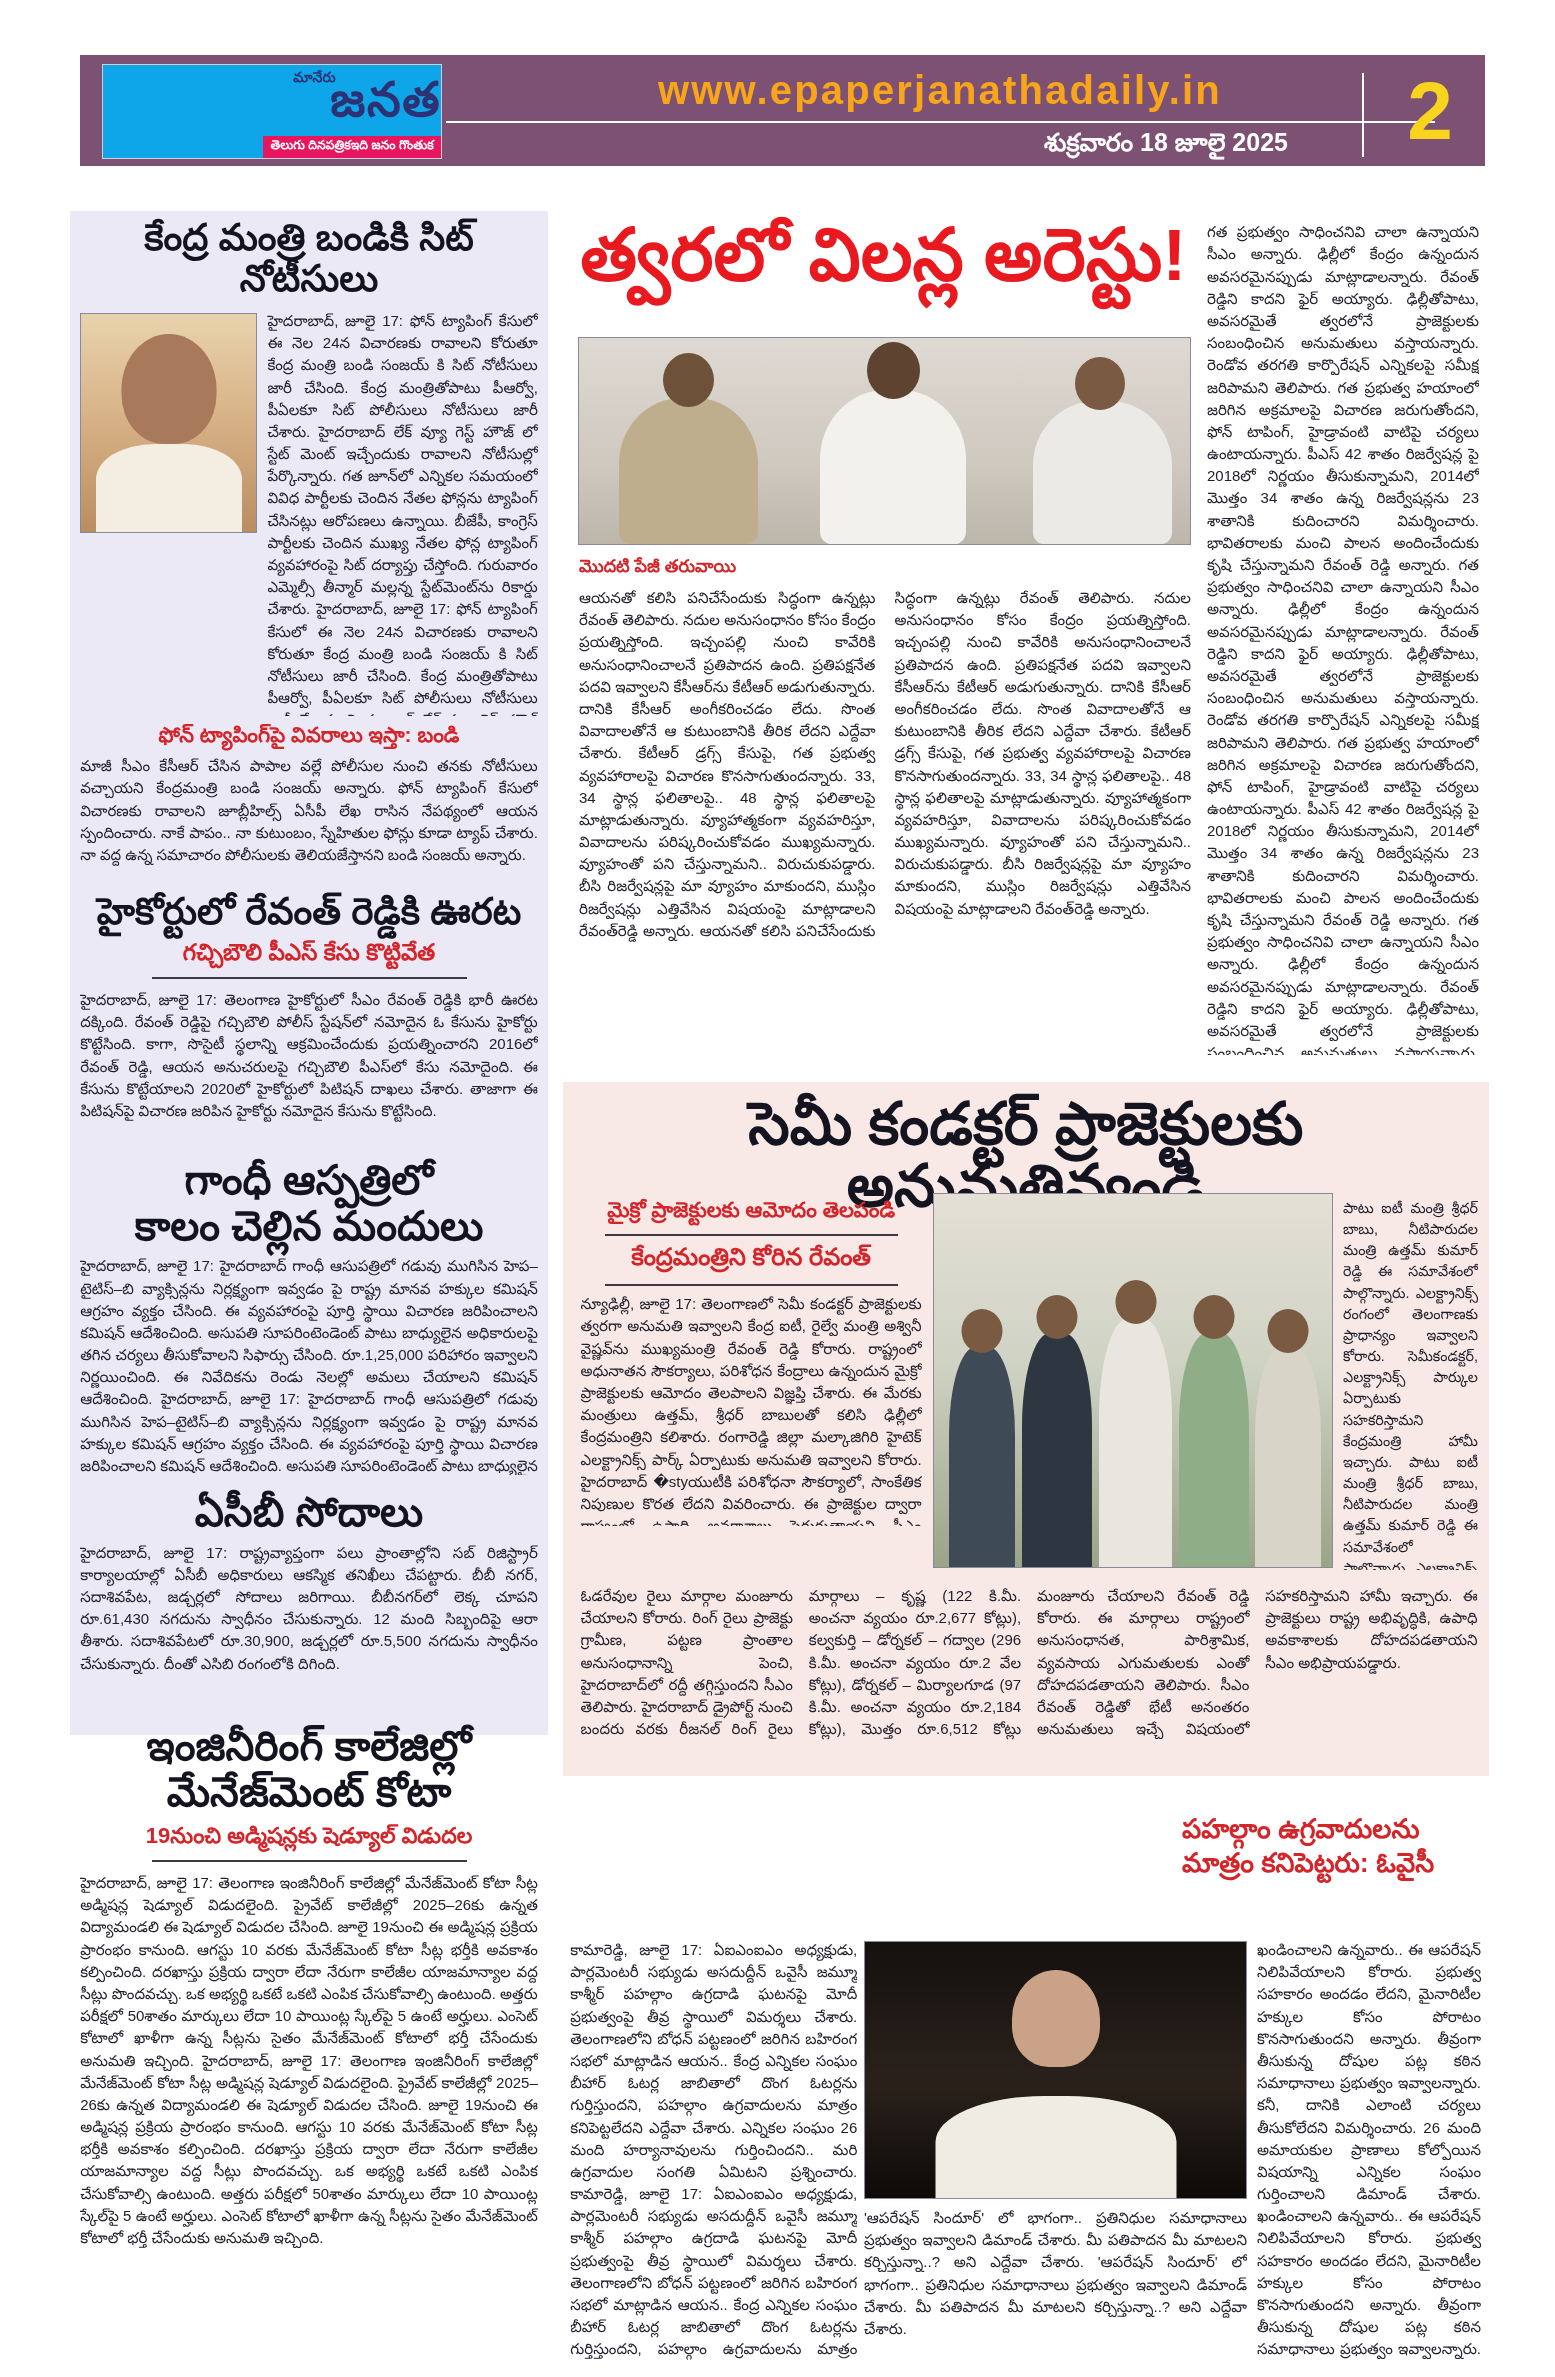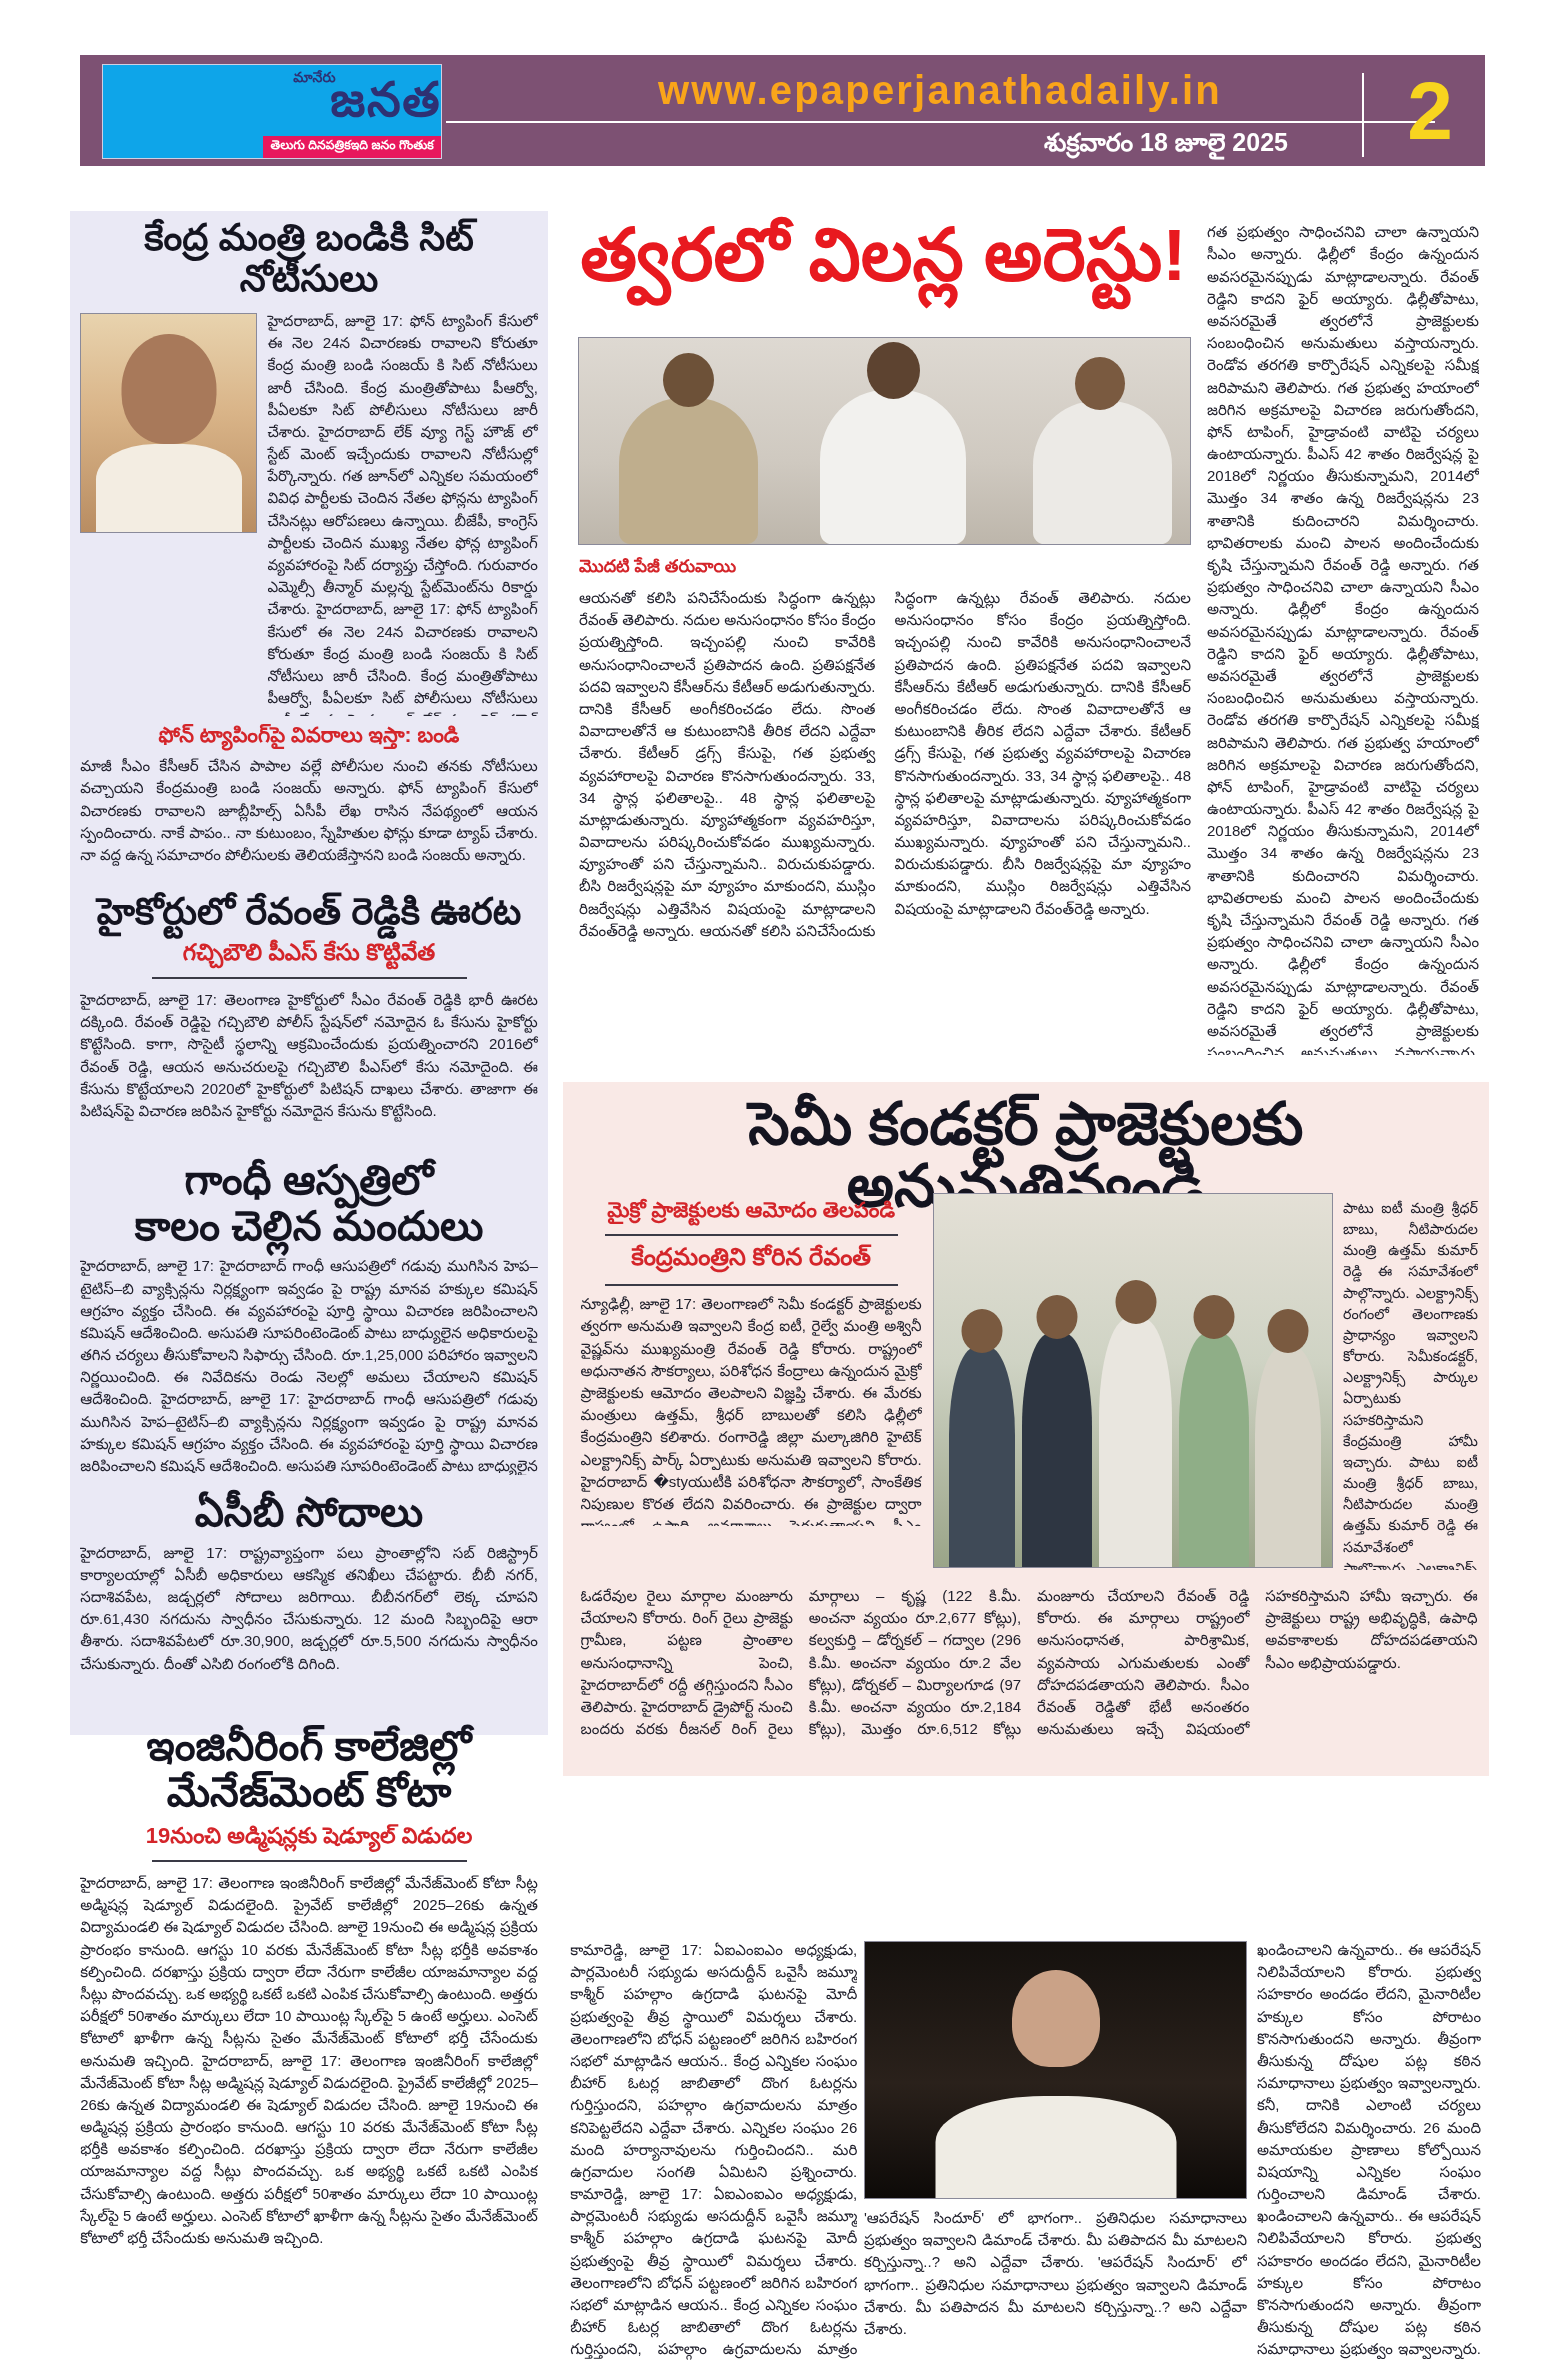--- a/index.html
+++ b/index.html
@@ -184,20 +184,21 @@
       <div class="fig f2"></div>
       <div class="fig f3"></div>
       <div class="fig f4"></div>
       <div class="fig f5"></div>
     </div>
     <div class="pk-right body-txt" style="font-size:14.3px;">పాటు ఐటీ మంత్రి శ్రీధర్ బాబు, నీటిపారుదల మంత్రి ఉత్తమ్ కుమార్ రెడ్డి ఈ సమావేశంలో పాల్గొన్నారు. ఎలక్ట్రానిక్స్ రంగంలో తెలంగాణకు ప్రాధాన్యం ఇవ్వాలని కోరారు. సెమీకండక్టర్, ఎలక్ట్రానిక్స్ పార్కుల ఏర్పాటుకు సహకరిస్తామని కేంద్రమంత్రి హామీ ఇచ్చారు. పాటు ఐటీ మంత్రి శ్రీధర్ బాబు, నీటిపారుదల మంత్రి ఉత్తమ్ కుమార్ రెడ్డి ఈ సమావేశంలో పాల్గొన్నారు. ఎలక్ట్రానిక్స్ రంగంలో తెలంగాణకు ప్రాధాన్యం ఇవ్వాలని కోరారు. సెమీకండక్టర్, ఎలక్ట్రానిక్స్ పార్కుల ఏర్పాటుకు సహకరిస్తామని కేంద్రమంత్రి హామీ ఇచ్చారు.</div>
     <div class="pk-bottom body-txt">ఓడరేవుల రైలు మార్గాల మంజూరు చేయాలని కోరారు. రింగ్ రైలు ప్రాజెక్టు గ్రామీణ, పట్టణ ప్రాంతాల అనుసంధానాన్ని పెంచి, హైదరాబాద్‌లో రద్దీ తగ్గిస్తుందని సీఎం తెలిపారు. హైదరాబాద్ డ్రైపోర్ట్ నుంచి బందరు వరకు రీజనల్ రింగ్ రైలు మార్గాలు – కృష్ణ (122 కి.మీ. అంచనా వ్యయం రూ.2,677 కోట్లు), కల్వకుర్తి – డోర్నకల్ – గద్వాల (296 కి.మీ. అంచనా వ్యయం రూ.2 వేల కోట్లు), డోర్నకల్ – మిర్యాలగూడ (97 కి.మీ. అంచనా వ్యయం రూ.2,184 కోట్లు), మొత్తం రూ.6,512 కోట్లు మంజూరు చేయాలని రేవంత్ రెడ్డి కోరారు. ఈ మార్గాలు రాష్ట్రంలో అనుసంధానత, పారిశ్రామిక, వ్యవసాయ ఎగుమతులకు ఎంతో దోహదపడతాయని తెలిపారు. సీఎం రేవంత్ రెడ్డితో భేటీ అనంతరం అనుమతులు ఇచ్చే విషయంలో సహకరిస్తామని హామీ ఇచ్చారు. ఈ ప్రాజెక్టులు రాష్ట్ర అభివృద్ధికి, ఉపాధి అవకాశాలకు దోహదపడతాయని సీఎం అభిప్రాయపడ్డారు.</div>
   </div>
 
   <div class="bot-art">
+    <div class="b-side">పహల్గాం ఉగ్రవాదులను మాత్రం కనిపెట్టరు: ఓవైసీ</div>
     <div class="b-left body-txt">కామారెడ్డి, జూలై 17: ఏఐఎంఐఎం అధ్యక్షుడు, పార్లమెంటరీ సభ్యుడు అసదుద్దీన్ ఒవైసీ జమ్మూ కాశ్మీర్ పహల్గాం ఉగ్రదాడి ఘటనపై మోదీ ప్రభుత్వంపై తీవ్ర స్థాయిలో విమర్శలు చేశారు. తెలంగాణలోని బోధన్ పట్టణంలో జరిగిన బహిరంగ సభలో మాట్లాడిన ఆయన.. కేంద్ర ఎన్నికల సంఘం బీహార్ ఓటర్ల జాబితాలో దొంగ ఓటర్లను గుర్తిస్తుందని, పహల్గాం ఉగ్రవాదులను మాత్రం కనిపెట్టలేదని ఎద్దేవా చేశారు. ఎన్నికల సంఘం 26 మంది హర్యానావులను గుర్తించిందని.. మరి ఉగ్రవాదుల సంగతి ఏమిటని ప్రశ్నించారు. కామారెడ్డి, జూలై 17: ఏఐఎంఐఎం అధ్యక్షుడు, పార్లమెంటరీ సభ్యుడు అసదుద్దీన్ ఒవైసీ జమ్మూ కాశ్మీర్ పహల్గాం ఉగ్రదాడి ఘటనపై మోదీ ప్రభుత్వంపై తీవ్ర స్థాయిలో విమర్శలు చేశారు. తెలంగాణలోని బోధన్ పట్టణంలో జరిగిన బహిరంగ సభలో మాట్లాడిన ఆయన.. కేంద్ర ఎన్నికల సంఘం బీహార్ ఓటర్ల జాబితాలో దొంగ ఓటర్లను గుర్తిస్తుందని, పహల్గాం ఉగ్రవాదులను మాత్రం కనిపెట్టలేదని ఎద్దేవా చేశారు. ఎన్నికల సంఘం 26 మంది హర్యానావులను గుర్తించిందని.. మరి ఉగ్రవాదుల సంగతి ఏమిటని ప్రశ్నించారు.</div>
     <div class="b-photo photo"></div>
     <div class="b-under body-txt">'ఆపరేషన్ సిందూర్' లో భాగంగా.. ప్రతినిధుల సమాధానాలు ప్రభుత్వం ఇవ్వాలని డిమాండ్ చేశారు. మీ పతిపాదన మీ మాటలని కర్చిస్తున్నా..? అని ఎద్దేవా చేశారు. 'ఆపరేషన్ సిందూర్' లో భాగంగా.. ప్రతినిధుల సమాధానాలు ప్రభుత్వం ఇవ్వాలని డిమాండ్ చేశారు. మీ పతిపాదన మీ మాటలని కర్చిస్తున్నా..? అని ఎద్దేవా చేశారు.</div>
     <div class="b-right body-txt">ఖండించాలని ఉన్నవారు.. ఈ ఆపరేషన్ నిలిపివేయాలని కోరారు. ప్రభుత్వ సహకారం అందడం లేదని, మైనారిటీల హక్కుల కోసం పోరాటం కొనసాగుతుందని అన్నారు. తీవ్రంగా తీసుకున్న దోషుల పట్ల కఠిన సమాధానాలు ప్రభుత్వం ఇవ్వాలన్నారు. కనీ, దానికి ఎలాంటి చర్యలు తీసుకోలేదని విమర్శించారు. 26 మంది అమాయకుల ప్రాణాలు కోల్పోయిన విషయాన్ని ఎన్నికల సంఘం గుర్తించాలని డిమాండ్ చేశారు. ఖండించాలని ఉన్నవారు.. ఈ ఆపరేషన్ నిలిపివేయాలని కోరారు. ప్రభుత్వ సహకారం అందడం లేదని, మైనారిటీల హక్కుల కోసం పోరాటం కొనసాగుతుందని అన్నారు. తీవ్రంగా తీసుకున్న దోషుల పట్ల కఠిన సమాధానాలు ప్రభుత్వం ఇవ్వాలన్నారు. కనీ, దానికి ఎలాంటి చర్యలు తీసుకోలేదని విమర్శించారు. 26 మంది అమాయకుల ప్రాణాలు కోల్పోయిన విషయాన్ని ఎన్నికల సంఘం గుర్తించాలని డిమాండ్ చేశారు.</div>
   </div>
 
 </div>
 
 
 </body></html>

